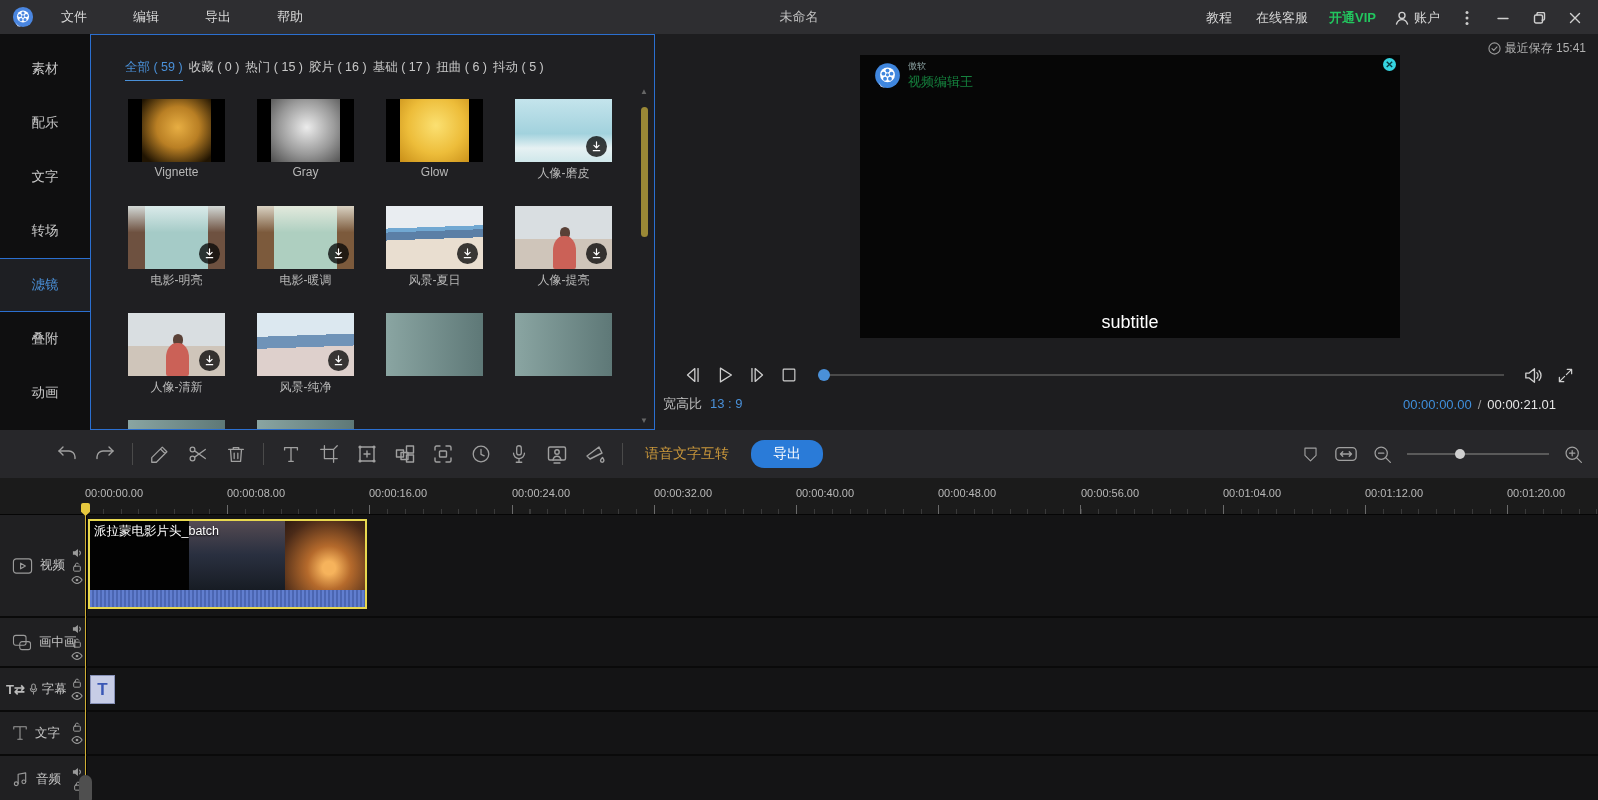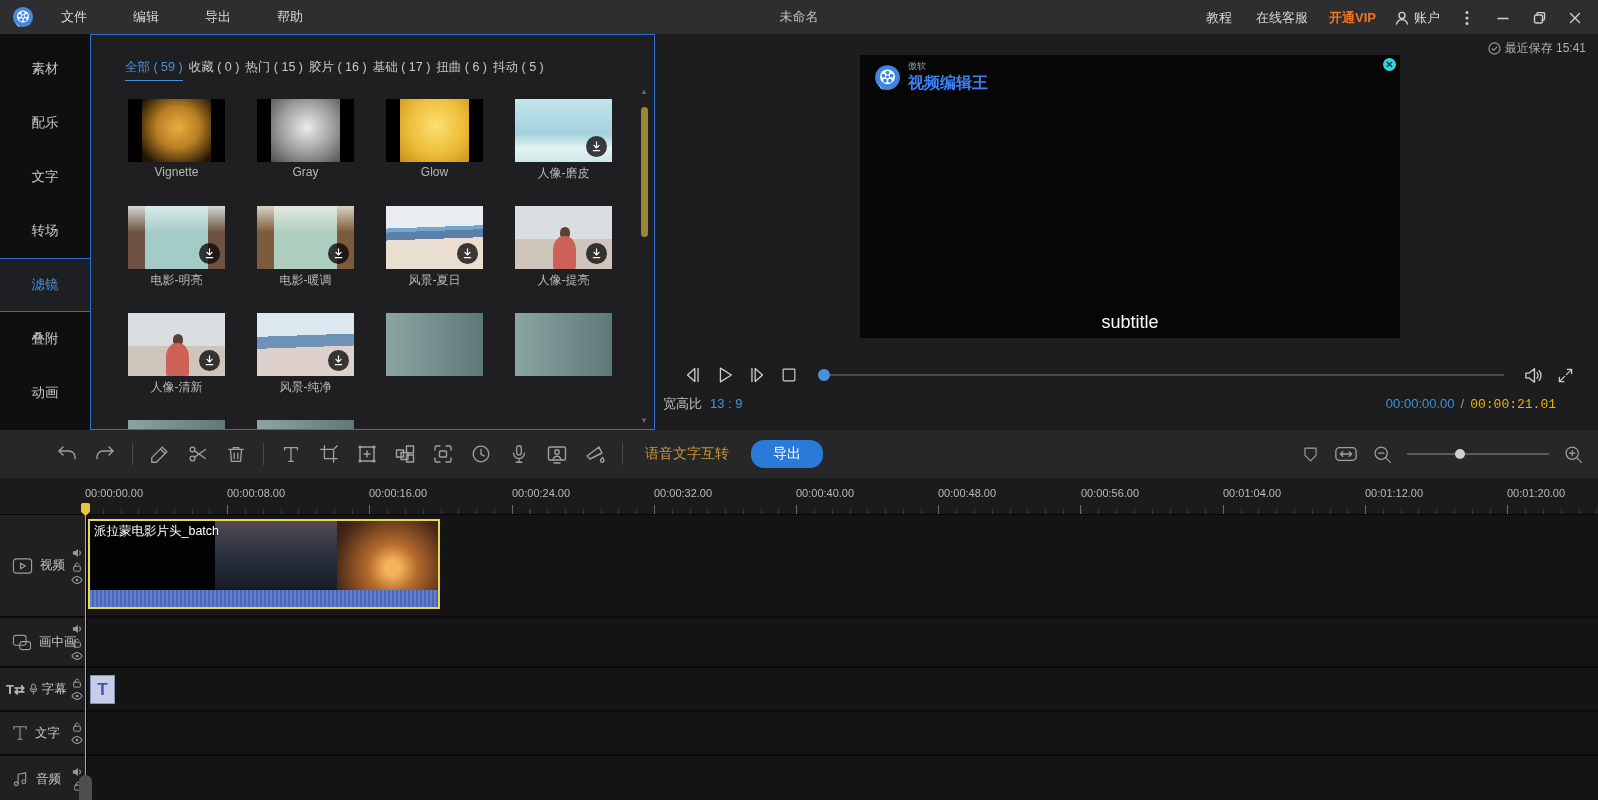--- a/index.html
+++ b/index.html
@@ -8,21 +8,21 @@
   #app { position:relative; width:1598px; height:800px; background:#161616; overflow:hidden; color:#ccc; font-size:13px; }
 
   
   #titlebar { position:absolute; left:0; top:0; width:1598px; height:34px; background:#2e2e31; display:flex; align-items:center; }
   .logo { width:22px; height:22px; margin-left:12px; }
   .menu { display:flex; margin-left:14px; gap:20px; }
   .menu-item { padding:4px 13px; color:#d8d8d8; cursor:default; }
   #win-title { position:absolute; left:0; right:0; text-align:center; color:#c2c2c2; pointer-events:none; }
   .tb-right { position:absolute; right:0; top:0; height:36px; display:flex; align-items:center; gap:6px; padding-right:8px; }
   .tb-link { color:#d5d5d5; padding:4px 9px; }
-  .tb-vip { color:#f97316; font-weight:bold; padding:4px 6px; }
+  .tb-vip { color:#22c55e; font-weight:bold; padding:4px 6px; }
   .tb-account { display:flex; align-items:center; gap:4px; color:#d5d5d5; padding:4px 6px; }
   .win-btn { width:30px; height:24px; display:flex; align-items:center; justify-content:center; }
 
   
   #sidebar { position:absolute; left:0; top:34px; width:90px; height:396px; background:#0f0f10; display:flex; flex-direction:column; padding-top:8px; }
   .side-item { height:54px; display:flex; align-items:center; justify-content:center; color:#c8c8c8; font-size:13.5px; }
   .side-item.active { color:#4a90d8; background:#1e1f23; border-top:1px solid #2b6fd0; border-bottom:1px solid #2b6fd0; }
 
   
   #filters { position:absolute; left:90px; top:34px; width:565px; height:396px; background:#1f1f22; border:1px solid #2b6fd0; overflow:hidden; }
@@ -52,34 +52,34 @@
   #fscroll-track { position:absolute; right:6px; top:60px; bottom:14px; width:8px; }
   #fscroll-thumb { position:absolute; right:6px; top:72px; width:7px; height:130px; border-radius:4px; background:#9a8836; }
   .scroll-arrow { position:absolute; right:6px; font-size:8px; color:#666; }
 
   
   #preview { position:absolute; left:655px; top:34px; width:943px; height:396px; background:#1d1d1f; }
   #saved { position:absolute; right:12px; top:6px; color:#b0b0b0; font-size:12px; display:flex; align-items:center; gap:4px; }
   #canvas { position:absolute; left:205px; top:21px; width:540px; height:283px; background:#060606; }
   #wm { position:absolute; left:14px; top:5px; display:flex; align-items:center; gap:7px; }
   .wm-brand { font-size:9px; color:#8fa6a6; }
-  .wm-app { font-size:16px; color:#3b82f6;font-weight:bold; }
+  .wm-app { font-size:13px; color:#15803d; }
   #wm-close { position:absolute; right:4px; top:3px; width:13px; height:13px; border-radius:50%; background:#35d4e0; color:#063b40; font-size:10px; line-height:13px; text-align:center; font-weight:bold; }
   #cv-subtitle { position:absolute; bottom:5px; left:0; right:0; text-align:center; color:#ffffff; font-size:18px; }
   #controls { position:absolute; left:25px; right:20px; top:325px; height:32px; display:flex; align-items:center; }
   .pb-btn { width:26px; height:26px; display:flex; align-items:center; justify-content:center; margin-right:6px; }
   #seek { position:relative; flex:1; height:26px; margin:0 16px 0 10px; }
   #seek-track { position:absolute; left:0; right:0; top:12px; height:2px; background:#4a4a4a; }
   #seek-knob { position:absolute; left:0; top:7px; width:12px; height:12px; border-radius:50%; background:#4a90d8; }
   #info-row { position:absolute; left:8px; right:42px; top:361px; display:flex; justify-content:space-between; align-items:center; font-size:13px; }
   .aspect-label { color:#c0c0c0; margin-right:8px; }
   .aspect-value { color:#4a90d8; }
   .tc-current { color:#3f8fdc; }
   .tc-sep { color:#9a9a9a; margin:0 6px; }
-  .tc-total { color:#eab308;font-family:Liberation Mono, monospace; }
+  .tc-total { color:#e5e5e5; }
 
   
   #toolbar { position:absolute; left:0; top:430px; width:1598px; height:48px; background:#27272a; display:flex; align-items:center; }
   .tool-btn { width:38px; height:34px; display:flex; align-items:center; justify-content:center; }
   .tool-sep { width:1px; height:22px; background:#4a4a4a; margin:0 8px; }
   #speech-btn { color:#c9973b; font-size:14px; margin:0 22px 0 14px; white-space:nowrap; }
   #export-btn { background:#2a7bd8; color:#fff; font-size:14px; border:none; border-radius:13px; padding:5px 22px; white-space:nowrap; }
   .tb-zoom { position:absolute; right:14px; display:flex; align-items:center; gap:14px; }
   #zoom-slider { position:relative; width:142px; height:14px; }
   #zoom-track { position:absolute; top:6px; left:0; right:0; height:2px; background:#5a5a5a; }
@@ -101,21 +101,21 @@
   .t-head { position:relative; width:87px; background:#202022; border-right:1px solid #000; display:flex; align-items:center; justify-content:flex-start; padding-left:12px; gap:7px; }
   .t-name { font-size:12.5px; color:#c5c5c5; white-space:nowrap; }
   .t-lane { position:relative; flex:1; background:#141415; }
   .mini-col { position:absolute; right:3px; top:50%; transform:translateY(-50%); display:flex; flex-direction:column; gap:3px; align-items:center; }
   .r-video { height:103px; }
   .r-pip { height:50px; }
   .r-sub { height:44px; }
   .r-text { height:44px; }
   .r-audio { height:46px; border-bottom:none; }
 
-  #clip { position:absolute; left:1px; top:4px; width:352px; height:90px; border:2px solid #e8d84f; background:#a21caf; }
+  #clip { position:absolute; left:1px; top:4px; width:279px; height:90px; border:2px solid #e8d84f; background:#a21caf; }
   #clip-name { position:absolute; left:4px; top:2px; z-index:3; color:#fff; font-size:12.5px; text-shadow:0 1px 2px #000; white-space:nowrap; }
   #clip-frames { position:absolute; left:0; top:0; right:0; bottom:17px; display:flex; }
   .fr1 { width:36%; background:#020202; }
   .fr2 { width:35%; background:linear-gradient(180deg,#544a52 0%, #2a3040 48%, #171c24 100%); }
   .fr3 { width:29%; background:radial-gradient(circle at 55% 68%, #f6b35c 0 10%, #b56a2c 34%, #4a2a18 78%, #2e1a10 100%); }
   #clip-wave { position:absolute; left:0; right:0; bottom:0; height:17px;
     background:repeating-linear-gradient(90deg,#617ecf 0 2px,#4b66b2 2px 4px), #5673c5; }
 
   #sub-clip { position:absolute; left:3px; top:7px; width:25px; height:29px; background:#c7cde6; border:1px solid #8892b8; display:flex; align-items:center; justify-content:center; color:#3a57b5; font-weight:bold; font-size:17px; }
   #v-scroll-knob { position:absolute; left:79px; top:260px; width:13px; height:30px; border-radius:7px; background:#4f4f4f; z-index:7; }

